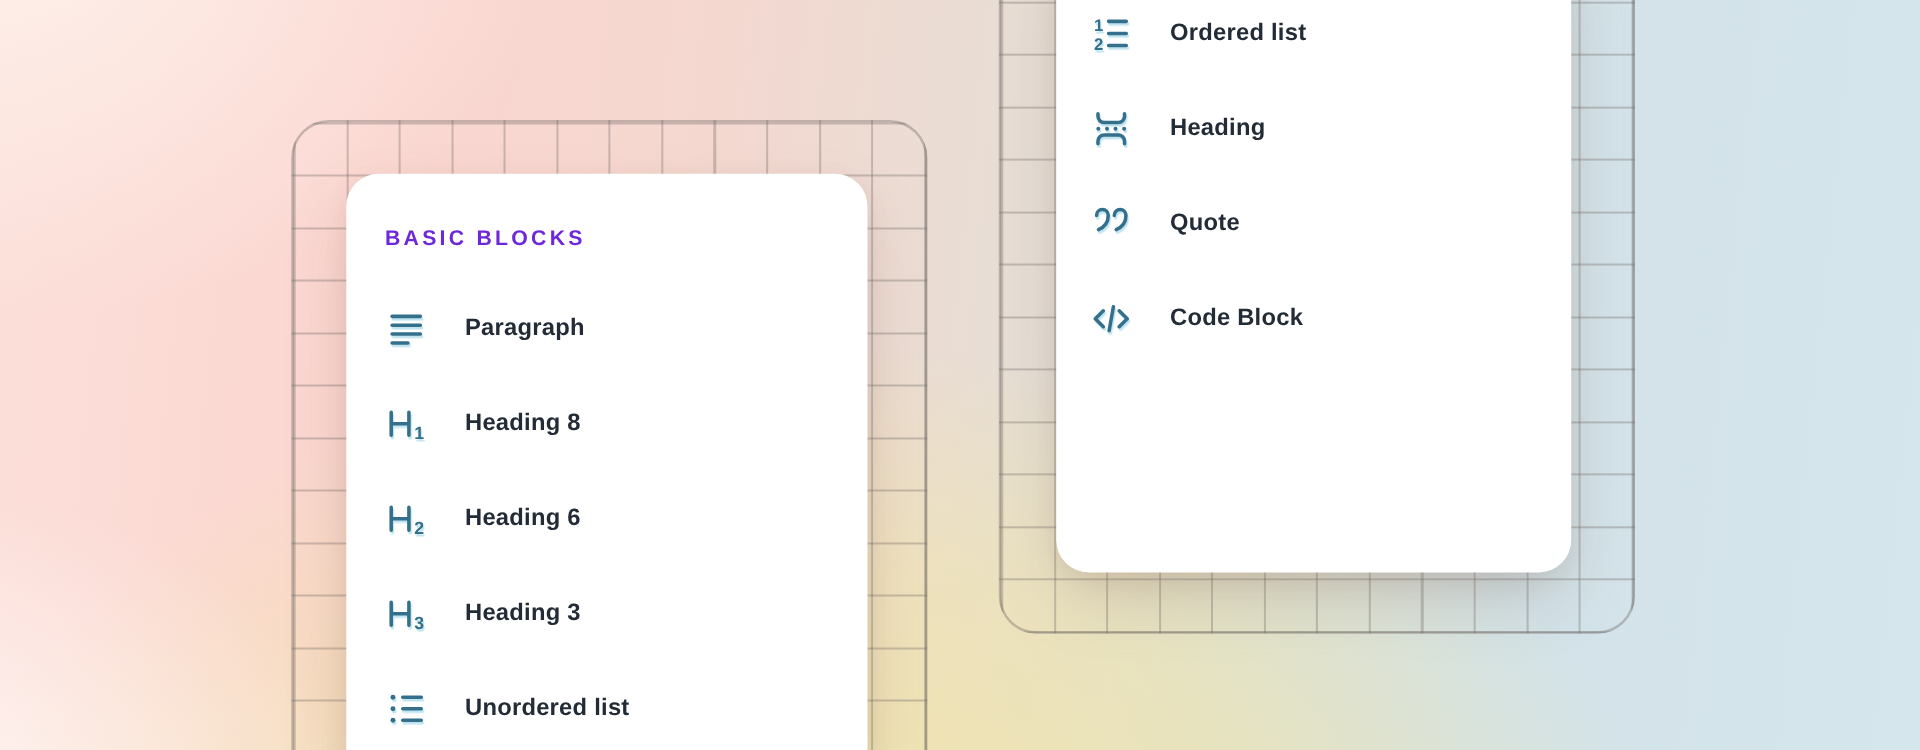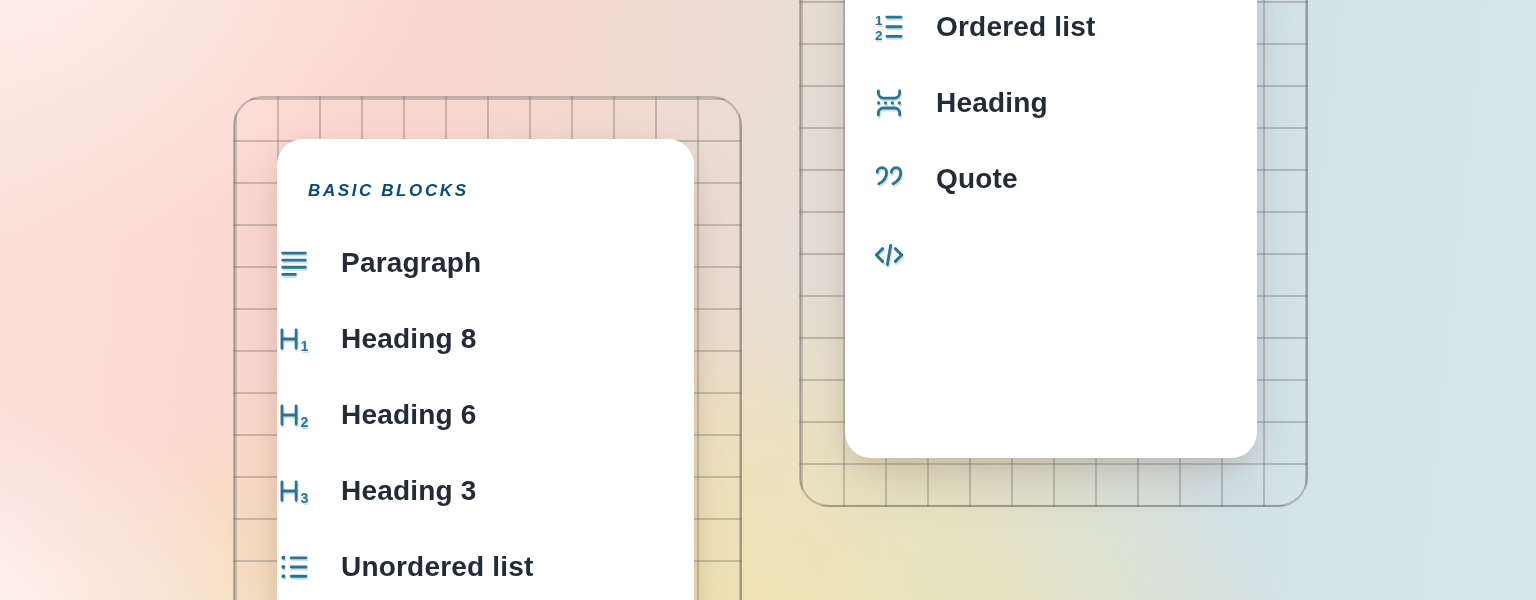--- a/index.html
+++ b/index.html
@@ -27,32 +27,32 @@
   .grid-left{left:233px;top:96px;width:505px;height:540px;}
   .grid-right{left:799px;top:-43px;width:505px;height:546px;}
   .panel{
     position:absolute;background:#ffffff;border-radius:26px;
     box-shadow:0 24px 55px -10px rgba(140,105,90,0.30), 0 6px 18px rgba(140,110,95,0.10);
   }
   .panel-left{left:277px;top:139px;width:417px;height:500px;padding-top:42px;box-sizing:border-box;}
   .panel-right{left:845px;top:-60px;width:412px;height:518px;padding-top:49px;box-sizing:border-box;}
   .section-label{
     margin:0 0 24px 31px;height:20px;line-height:20px;
-    font-size:17px;font-weight:700;letter-spacing:2.6px;color:#0c4a6e;font-style:italic;
+    font-size:17px;font-weight:700;letter-spacing:2.6px;color:#6d28d9;
   }
   .menu-item{
-    display:flex;align-items:center;height:76px;cursor:pointer;
+    display:flex;align-items:center;height:76px;padding-left:31px;cursor:pointer;
   }
   .panel-right .menu-item{padding-left:27px;}
   .menu-item .icon{
     width:34px;height:34px;flex:0 0 34px;display:block;
     filter:drop-shadow(1.5px 2px 0 rgba(186,226,238,0.9));
   }
   .menu-item .label{
-    margin-left:30px;font-size:28px;font-weight:700;color:#232c36;letter-spacing:0.2px;
+    margin-left:30px;font-size:19px;font-weight:700;color:#232c36;letter-spacing:0.2px;
   }
   .ic{stroke:#34708b;stroke-width:2;fill:none;stroke-linecap:round;stroke-linejoin:round;}
   .icf{fill:#34708b;stroke:none;}
   .ictext{fill:#34708b;stroke:none;font-family:"Liberation Sans",sans-serif;font-weight:700;}
 </style>
 </head>
 <body>
 
 <div class="stage">
   <div class="bg"></div>
@@ -134,15 +134,16 @@
         <path class="ic" d="M3.7 7.3a3.3 3.3 0 1 1 6.6 0c0 4-2.1 6.5-5.5 8"></path>
         <path class="ic" d="M13.7 7.3a3.3 3.3 0 1 1 6.6 0c0 4-2.1 6.5-5.5 8"></path>
       </svg>
       <span class="label">Quote</span>
     </div>
 
     <div class="menu-item">
       <svg class="icon" viewBox="0 0 24 24">
         <path class="ic" d="M7.5 7.5 3 12l4.5 4.5M16.5 7.5 21 12l-4.5 4.5M13.2 5.2l-2.4 13.6"></path>
       </svg>
+      <span class="label">Code Block</span>
     </div>
   </div>
 </div>
 
 </body></html>

